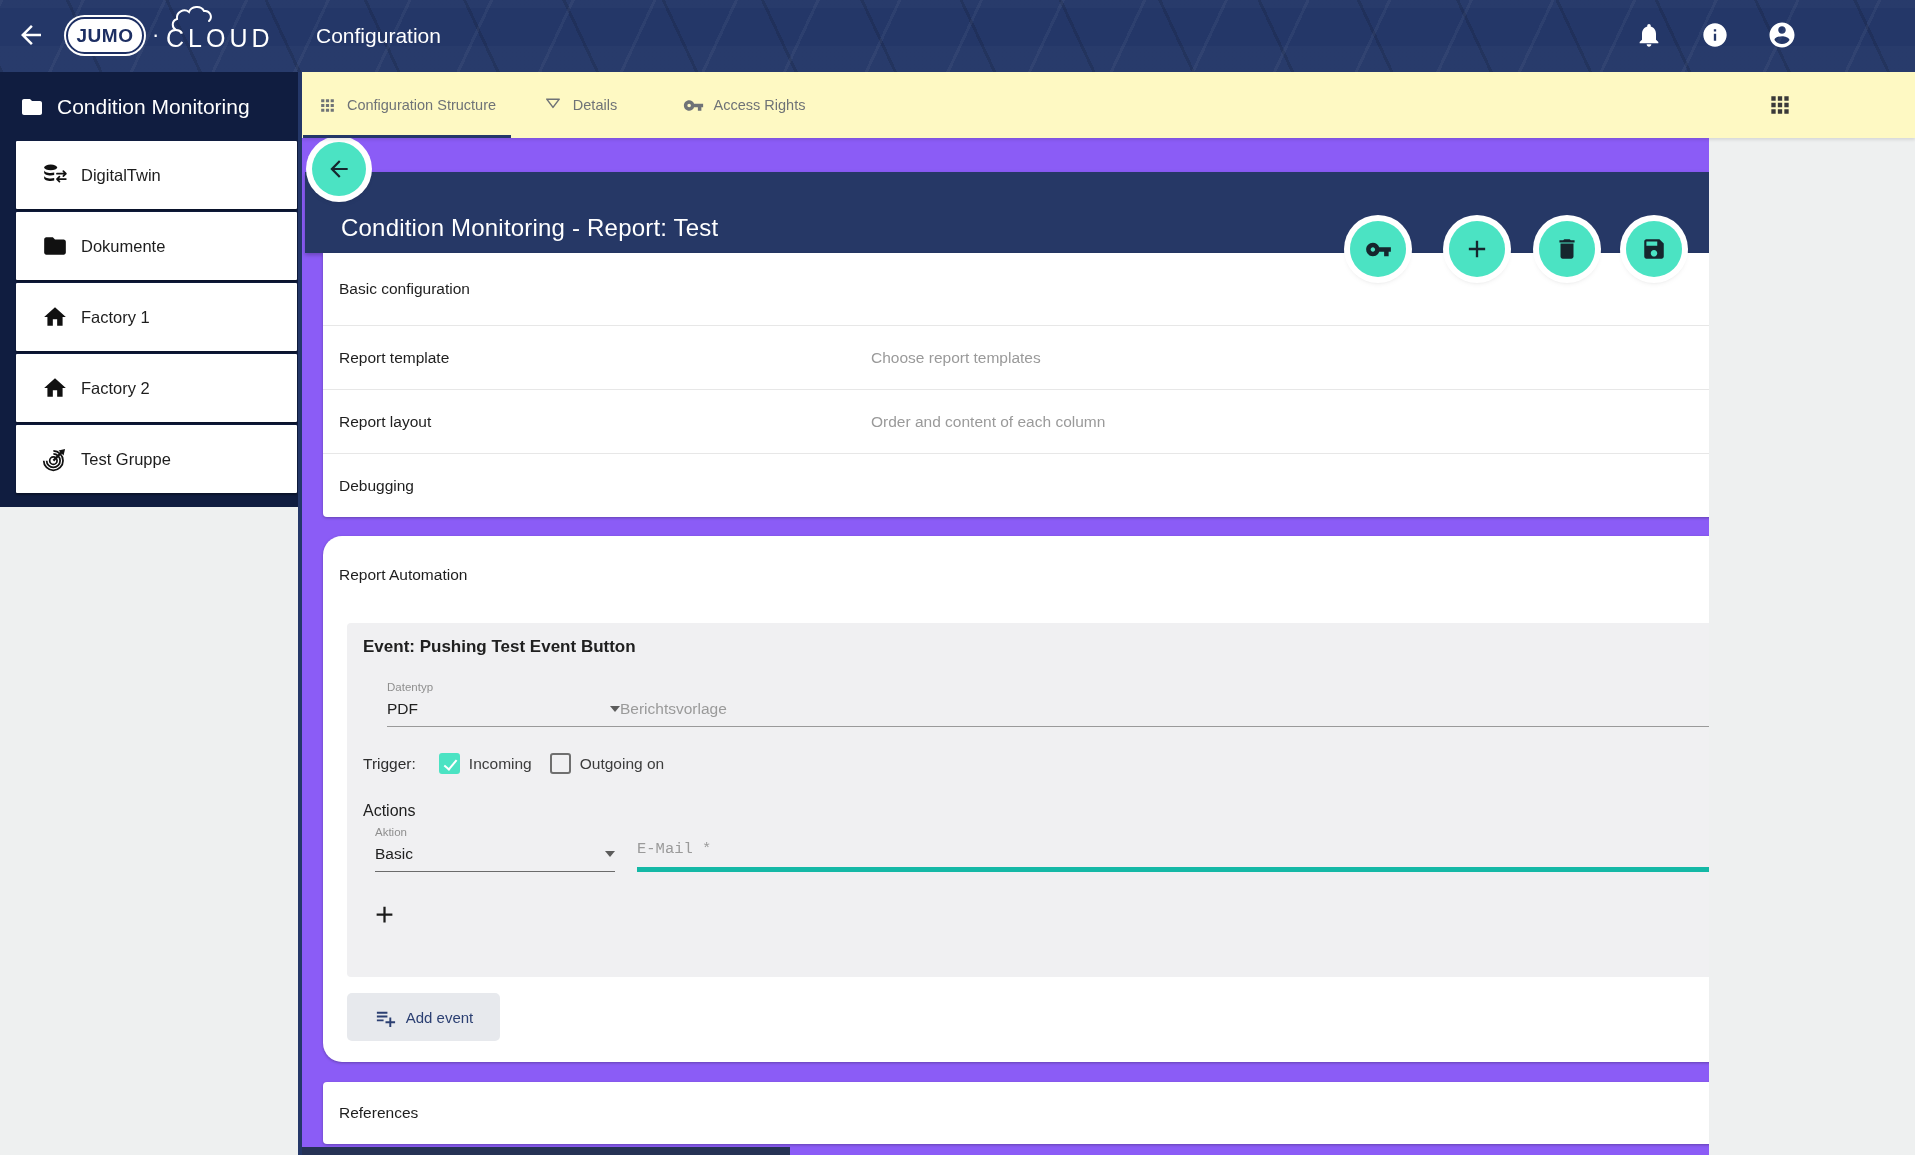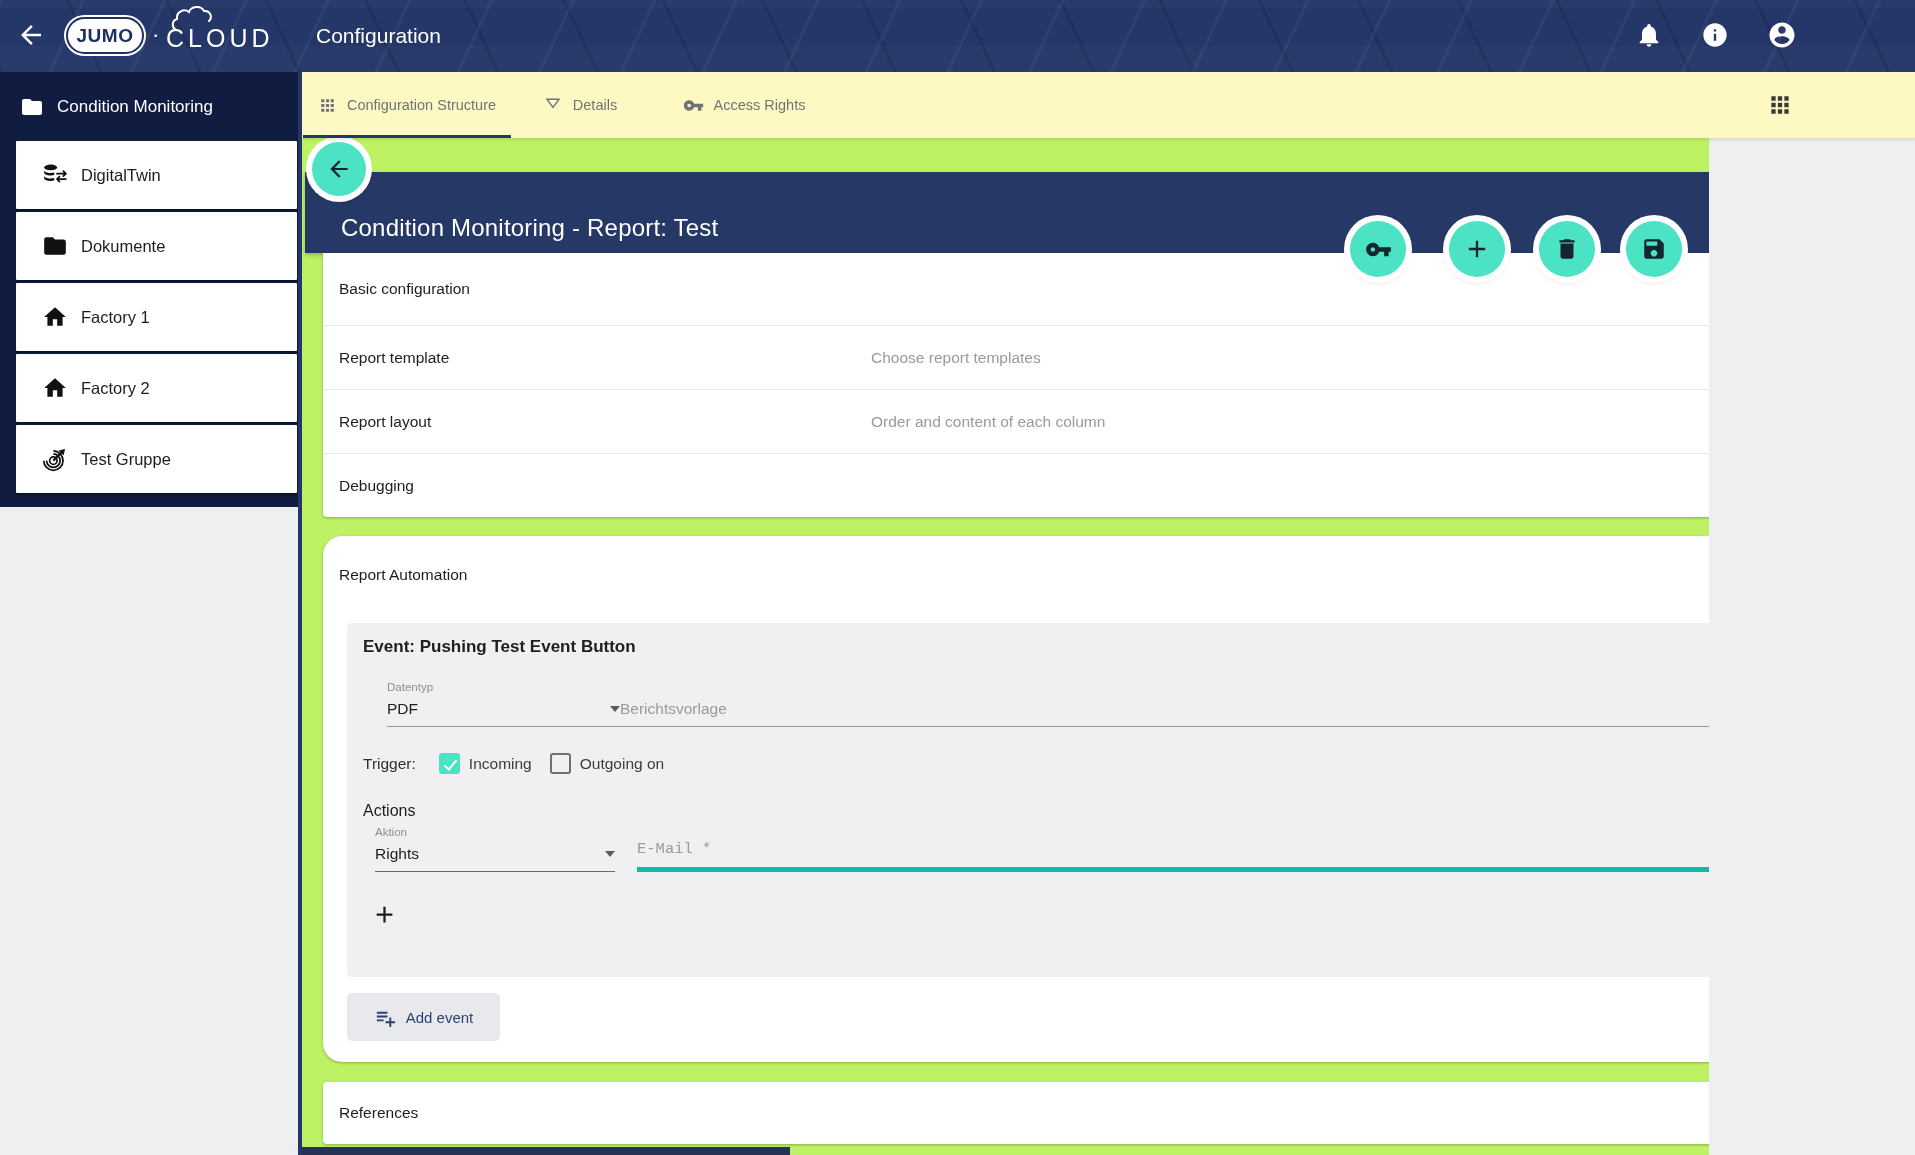--- a/index.html
+++ b/index.html
@@ -33,21 +33,21 @@
   .bell-btn   { right:252px; top:21px; width:28px; height:28px; }
   .info-btn   { right:186px; top:21px; width:28px; height:28px; }
   .account-btn{ right:118px; top:20px; width:30px; height:30px; }
 
   
   .sidebar { position:absolute; left:0; top:72px; width:302px; height:1083px; background:#eef0f0; z-index:20; }
   .sidebar::after { content:""; position:absolute; right:0; top:0; width:4px; height:100%; background:#243768; }
   .nav-block { position:absolute; left:0; top:0; width:302px; height:435px; background:#101d40; }
   .nav-selected {
     height:69px; display:flex; align-items:center; gap:13px; padding-left:20px;
-    color:#fff; font-size:17px; cursor:pointer;
+    color:#fff; font-size:21px; cursor:pointer;
   }
   .nav-card {
     margin:0 5px 3px 16px; height:68px; background:#fff; border-radius:1px;
     box-shadow:0 2px 2px rgba(0,0,0,.35);
     display:flex; align-items:center; gap:13px; padding-left:26px;
     font-size:16.5px; color:#1d1d1d; cursor:pointer;
   }
   .nav-card:first-of-type { margin-top:4px; }
   .nav-card svg { flex:0 0 auto; color:#111; }
 
@@ -62,21 +62,21 @@
     color:#6f7377; font-size:14.5px; cursor:pointer; border:none; background:none;
   }
   .tab svg { color:#6f7377; }
   .tab-1 { width:210px; }
   .tab-2 { width:136px; }
   .tab-3 { width:192px; }
   .tab.active::after { content:""; position:absolute; left:1px; right:1px; bottom:0; height:3px; background:#243768; }
   .tabbar-grid-btn { position:absolute; right:122px; top:20px; width:26px; height:26px; background:none; border:none; color:#3a3a3a; cursor:pointer; }
 
   
-  .scroll { position:absolute; left:0; top:66px; width:1407px; height:1017px; background:#bef264; overflow:hidden; }
+  .scroll { position:absolute; left:0; top:66px; width:1407px; height:1017px; background:#8b5cf6; overflow:hidden; }
 
   .page-header {
     position:absolute; left:3px; top:34px; right:0; height:81px; background:#263866;
     display:flex; align-items:flex-end; padding:0 0 11px 36px;
     box-shadow:0 2px 4px rgba(0,0,0,.25);
   }
   .page-header h1 { color:#fff; font-size:24px; font-weight:500; letter-spacing:.2px; }
 
   .fab {
     position:absolute; width:56px; height:56px; border-radius:50%;
@@ -403,21 +403,21 @@
             <span class="cb"></span>
             <span class="cb-label">Outgoing on</span>
           </div>
 
           <div class="actions-title">Actions</div>
 
           <div class="action-fields">
             <div class="field f-aktion">
               <div class="float-label">Aktion</div>
               <div class="field-underline">
-                <span class="select-value">Rights</span>
+                <span class="select-value">Basic</span>
                 <span class="caret"></span>
               </div>
             </div>
             <input class="email-input" type="text" placeholder="E-Mail *" style="">
           </div>
 
           <button class="add-action-btn" title="Add action">
             <svg width="27" height="27" viewBox="0 0 24 24" fill="currentColor">
                 <path d="M19 13h-6v6h-2v-6H5v-2h6V5h2v6h6v2z"></path>
               </svg>

